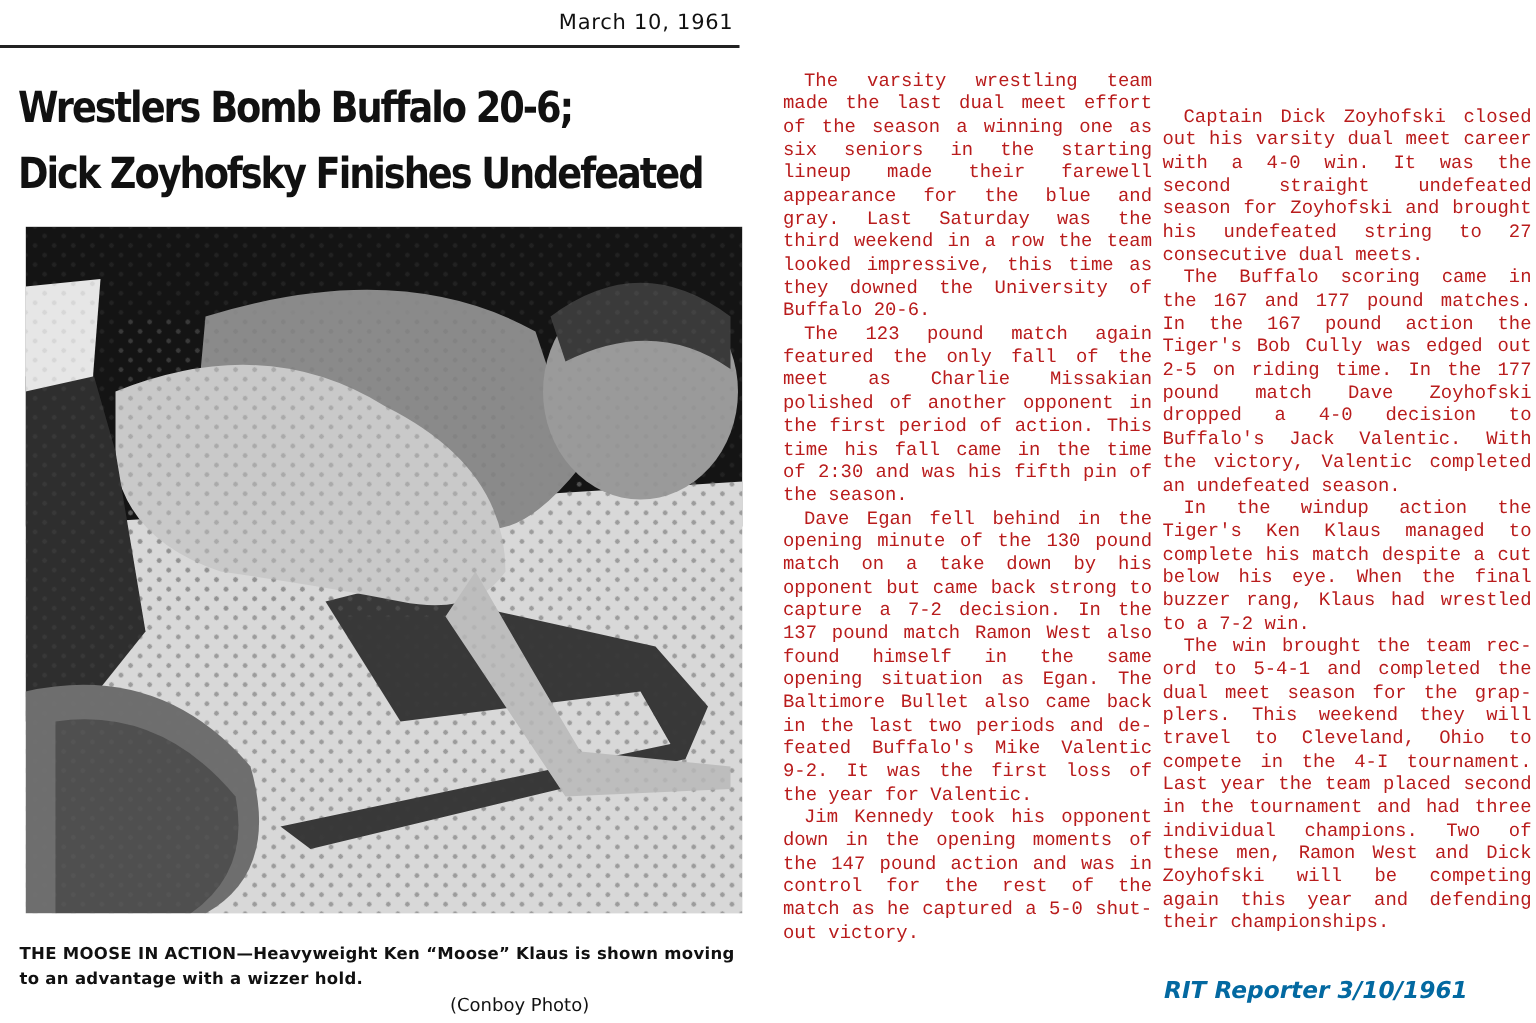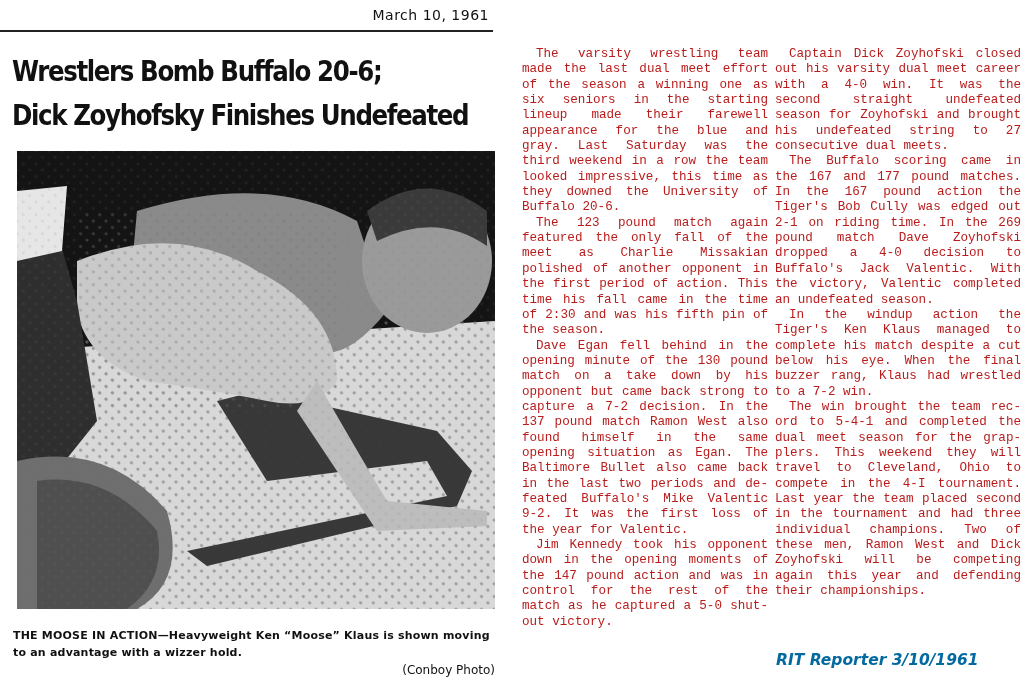--- a/index.html
+++ b/index.html
@@ -28,31 +28,31 @@
       background: #e8e8e8; overflow: hidden;
     }
     .photo svg { display: block; width: 100%; height: 100%; }
 
     .caption {
       position: absolute; left: 13px; top: 627px; width: 484px;
       font-family: "DejaVu Sans", sans-serif; font-weight: bold; font-size: 11px;
       line-height: 17px; letter-spacing: 0.2px;
     }
     .credit {
-      position: absolute; left: 300px; top: 662px; width: 195px; text-align: right;
+      position: absolute; left: 300px; top: 662px; width: 195px; text-align: left;
       font-family: "DejaVu Sans", sans-serif; font-size: 12px; line-height: 16px;
     }
 
     .column {
       position: absolute; top: 47px; width: 246px;
       font-family: Liberation Mono, monospace; font-size: 12.6px; line-height: 15.35px;
       text-align: justify; hyphens: manual; color: #b91c1c;
     }
     .col-1 { left: 522px; }
-    .col-2 { left: 775px; }
+    .col-2 { left: 775px; margin-top: 24px; }
     .column p { text-indent: 14px; }
 
     .source {
       position: absolute; left: 776px; top: 650px; width: 240px;
       font-family: "DejaVu Sans", sans-serif; font-weight: bold; font-style: italic;
       font-size: 15.5px; line-height: 20px; text-align: left; color: #0369a1;
     }
   </style>
 </head>
 <body>
@@ -104,18 +104,18 @@
 
 <div class="column col-1">
   <p>The varsity wrestling team made the last dual meet effort of the season a winning one as six seniors in the starting line­up made their farewell appear­ance for the blue and gray. Last Saturday was the third weekend in a row the team looked im­pressive, this time as they downed the University of Buffalo 20-6.</p>
   <p>The 123 pound match again featured the only fall of the meet as Charlie Missakian polished of another opponent in the first period of action. This time his fall came in the time of 2:30 and was his fifth pin of the season.</p>
   <p>Dave Egan fell behind in the opening minute of the 130 pound match on a take down by his opponent but came back strong to capture a 7-2 decision. In the 137 pound match Ramon West also found himself in the same opening situation as Egan. The Baltimore Bullet also came back in the last two periods and de­feated Buffalo's Mike Valentic 9-2. It was the first loss of the year for Valentic.</p>
   <p>Jim Kennedy took his opponent down in the opening moments of the 147 pound action and was in control for the rest of the match as he captured a 5-0 shut­out victory.</p>
 </div>
 
 <div class="column col-2">
   <p>Captain Dick Zoyhofski closed out his varsity dual meet career with a 4-0 win. It was the second straight undefeated season for Zoyhofski and brought his unde­feated string to 27 consecutive dual meets.</p>
-  <p>The Buffalo scoring came in the 167 and 177 pound matches. In the 167 pound action the Tiger's Bob Cully was edged out 2-1 on riding time. In the 269 pound match Dave Zoyhofski dropped a 4-0 decision to Buffalo's Jack Valentic. With the victory, Val­entic completed an undefeated season.</p>
+  <p>The Buffalo scoring came in the 167 and 177 pound matches. In the 167 pound action the Tiger's Bob Cully was edged out 2-5 on riding time. In the 177 pound match Dave Zoyhofski dropped a 4-0 decision to Buffalo's Jack Valentic. With the victory, Val­entic completed an undefeated season.</p>
   <p>In the windup action the Tiger's Ken Klaus managed to com­plete his match despite a cut below his eye. When the final buz­zer rang, Klaus had wrestled to a 7-2 win.</p>
   <p>The win brought the team rec­ord to 5-4-1 and completed the dual meet season for the grap­plers. This weekend they will travel to Cleveland, Ohio to com­pete in the 4-I tournament. Last year the team placed second in the tournament and had three in­dividual champions. Two of these men, Ramon West and Dick Zoy­hofski will be competing again this year and defending their championships.</p>
 </div>
 
 <div class="source">RIT Reporter 3/10/1961</div>
 
 </body></html>

